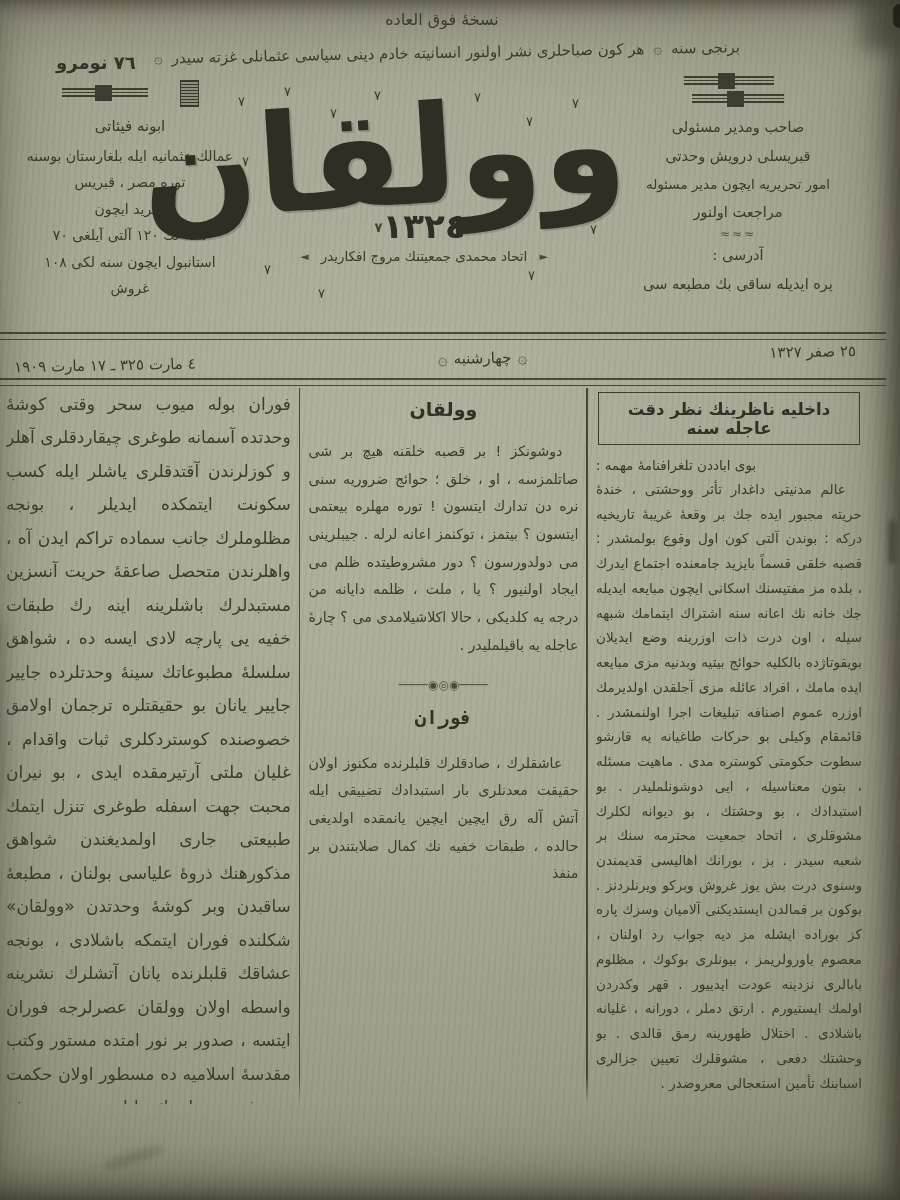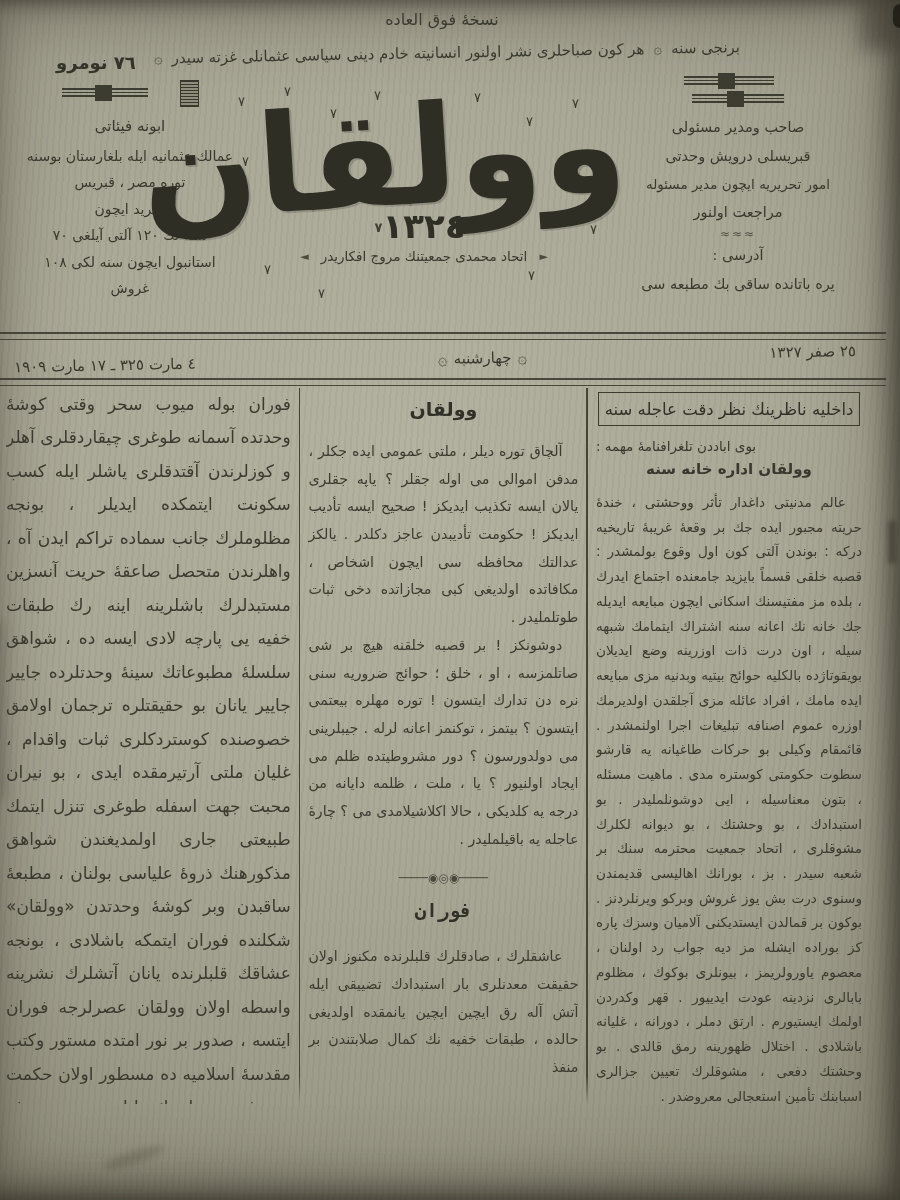--- a/index.html
+++ b/index.html
@@ -70,21 +70,21 @@
   .date-row .sp{flex:1;}
   .date-row .orn{font-size:17px;opacity:.8;margin:0 6px;}
   .date-row .greg{margin-left:4px;}
   
   .columns{position:absolute;top:388px;left:22px;width:856px;height:716px;display:flex;direction:rtl;}
   .vrule{width:1.6px;background:linear-gradient(180deg,#454436 0 96%, rgba(69,68,54,0));margin:0 8px;}
   .col{overflow:hidden;}
   .col-right{width:266px;}
   .col-middle{width:270px;}
   .col-left{flex:1;}
-  .boxed-heading{border:1.6px solid #3c3b2f;padding:7px 4px 6px;margin:4px 2px 12px;text-align:center;font-size:16.5px;font-weight:normal;color:#323128;}
+  .boxed-heading{border:1.6px solid #3c3b2f;padding:7px 4px 6px;margin:4px 2px 12px;text-align:center;font-size:16.5px;font-weight:bold;color:#323128;}
   .subhead{text-align:left;font-size:13.5px;margin:4px 0 4px;}
   .addressee{text-align:center;font-size:15px;font-weight:bold;margin:6px 0 12px;}
   .body-text{margin:0;text-align:justify;font-size:13.6px;line-height:1.82;color:#3b3a2f;text-indent:16px;}
   .col-middle .body-text{font-size:14.2px;line-height:1.95;}
   .col-left .body-text{font-size:17px;line-height:1.97;text-indent:0;}
   .col-heading{text-align:center;font-size:19px;font-weight:bold;margin:10px 0 18px;color:#323128;}
   .col-heading-2{margin:14px 0 20px;font-family:Liberation Mono, monospace;}
   .divider-orn{text-align:center;margin:18px 0 4px;font-size:12px;opacity:.85;}
   
   .nub-left{position:absolute;left:-3px;top:30px;width:10px;height:19px;background:#191811;border-radius:0 9px 9px 0;}
@@ -151,50 +151,48 @@
   </div>
 
   <aside class="right-info">
     <div class="topbar"></div>
     <div>صاحب ومدير مسئولى</div>
     <div>قبريسلى درويش وحدتى</div>
     <div class="small">امور تحريريه ايچون مدير مسئوله</div>
     <div>مراجعت اولنور</div>
     <div class="squiggle">≈≈≈</div>
     <div>آدرسى :</div>
-    <div>يره باتانده ساقى بك مطبعه سى</div>
+    <div>يره ايديله ساقى بك مطبعه سى</div>
   </aside>
 
   <div class="hrule hrule-1"></div>
   <div class="date-row">
     <span class="hijri">٢٥ صفر ١٣٢٧</span>
     <span class="sp"></span>
     <span class="orn">۞</span>
     <span>چهارشنبه</span>
     <span class="orn">۞</span>
     <span class="sp"></span>
     <span class="greg">٤ مارت ٣٢٥ ـ ١٧ مارت ١٩٠٩</span>
   </div>
   <div class="hrule hrule-2"></div>
 
   <main class="columns">
 
     <section class="col col-right">
       <div class="boxed-heading">داخليه ناظرينك نظر دقت عاجله سنه</div>
       <div class="subhead">بوى اباددن تلغرافنامهٔ مهمه :</div>
-      <div class="addressee">وولقان اداره خانه سنه</div>
       <p class="body-text">عالم مدنيتى داغدار تأثر ووحشتى ، خندهٔ حريته مجبور ايده جك بر وقعهٔ غريبهٔ تاريخيه دركه : بوندن آلتى كون اول وقوع بولمشدر : قصبه خلقى قسماً بايزيد جامعنده اجتماع ايدرك ، بلده مز مفتيسنك اسكانى ايچون مبايعه ايديله جك خانه نك اعانه سنه اشتراك ايتمامك شبهه سيله ، اون درت ذات اوزرينه وضع ايديلان بويقوتاژده بالكليه حوائج بيتيه وبدنيه مزى مبايعه ايده مامك ، افراد عائله مزى آجلقدن اولديرمك اوزره عموم اصنافه تبليغات اجرا اولنمشدر . قائمقام وكيلى بو حركات طاغيانه يه قارشو سطوت حكومتى كوستره مدى . ماهيت مسئله ، بتون معناسيله ، ايى دوشونلمليدر . بو استبدادك ، بو وحشتك ، بو ديوانه لكلرك مشوقلرى ، اتحاد جمعيت محترمه سنك بر شعبه سيدر . بز ، بورانك اهاليسى قديمندن وسنوى درت بش يوز غروش وبركو ويرنلردنز . بوكون بر قمالدن ايستديكنى آلاميان وسزك پاره كز بوراده ايشله مز ديه جواب رد اولنان ، معصوم ياورولريمز ، بيونلرى بوكوك ، مظلوم بابالرى نزدينه عودت ايدييور . قهر وكدردن اولمك ايستيورم . ارتق دملر ، دورانه ، غليانه باشلادى . اختلال ظهورينه رمق قالدى . بو وحشتك دفعى ، مشوقلرك تعيين جزالرى اسبابنك تأمين استعجالى معروضدر .</p>
 
     </section>
 
     <div class="vrule"></div>
 
     <section class="col col-middle">
       <h2 class="col-heading">وولقان</h2>
-      <p class="body-text">آلچاق توره ديلر ، ملتى عمومى ايده جكلر ، مدفن اموالى مى اوله جقلر ؟ ياپه جقلرى يالان ايسه تكذيب ايديكز ! صحيح ايسه تأديب ايديكز ! حكومت تأديبدن عاجز دكلدر . يالكز عدالتك محافظه سى ايچون اشخاص ، مكافاتده اولديغى كبى مجازاتده دخى ثبات طوتلمليدر .</p>
       <p class="body-text">دوشونكز ! بر قصبه خلقنه هيچ بر شى صاتلمزسه ، او ، خلق ؛ حوائج ضروريه سنى نره دن تدارك ايتسون ! توره مهلره بيعتمى ايتسون ؟ بيتمز ، توكنمز اعانه لرله . جيبلرينى مى دولدورسون ؟ دور مشروطيتده ظلم مى ايجاد اولنيور ؟ يا ، ملت ، ظلمه دايانه من درجه يه كلديكى ، حالا اكلاشيلامدى مى ؟ چارهٔ عاجله يه باقيلمليدر .</p>
       <div class="divider-orn">────◉◎◉────</div>
       <h2 class="col-heading col-heading-2">فوران</h2>
       <p class="body-text">عاشقلرك ، صادقلرك قلبلرنده مكنوز اولان حقيقت معدنلرى بار استبدادك تضييقى ايله آتش آله رق ايچين ايچين يانمقده اولديغى حالده ، طبقات خفيه نك كمال صلابتندن بر منفذ</p>
     </section>
 
     <div class="vrule"></div>
 
     <section class="col col-left">
       <p class="body-text">فوران بوله ميوب سحر وقتى كوشهٔ وحدتده آسمانه طوغرى چيقاردقلرى آهلر و كوزلرندن آقتدقلرى ياشلر ايله كسب سكونت ايتمكده ايديلر ، بونجه مظلوملرك جانب سماده تراكم ايدن آه ، واهلرندن متحصل صاعقهٔ حريت آنسزين مستبدلرك باشلرينه اينه رك طبقات خفيه يى پارچه لادى ايسه ده ، شواهق سلسلهٔ مطبوعاتك سينهٔ وحدتلرده جايير جايير يانان بو حقيقتلره ترجمان اولامق خصوصنده كوستردكلرى ثبات واقدام ، غليان ملتى آرتيرمقده ايدى ، بو نيران محبت جهت اسفله طوغرى تنزل ايتمك طبيعتى جارى اولمديغندن شواهق مذكورهنك ذروهٔ علياسى بولنان ، مطبعهٔ ساقبدن وبر كوشهٔ وحدتدن «وولقان» شكلنده فوران ايتمكه باشلادى ، بونجه عشاقك قلبلرنده يانان آتشلرك نشرينه واسطه اولان وولقان عصرلرجه فوران ايتسه ، صدور بر نور امتده مستور وكتب مقدسهٔ اسلاميه ده مسطور اولان حكمت ومعرفت معدنلرينك مليارده برينى صرف ايده مز ! اوت عزيزم «وولقان» كز فرانسه نك ژورا طاغلرنده كى وولقانلر كبى چارچابوق سونمز ، زيرا اك زنكين معدنلرك نشرينه خدمت ايده جكدر ، شدت ضياسى كوزلرى قاماشديران او جواهر فشان وولقانك قلوب اعداده وقوعه كتيرديكى</p>

